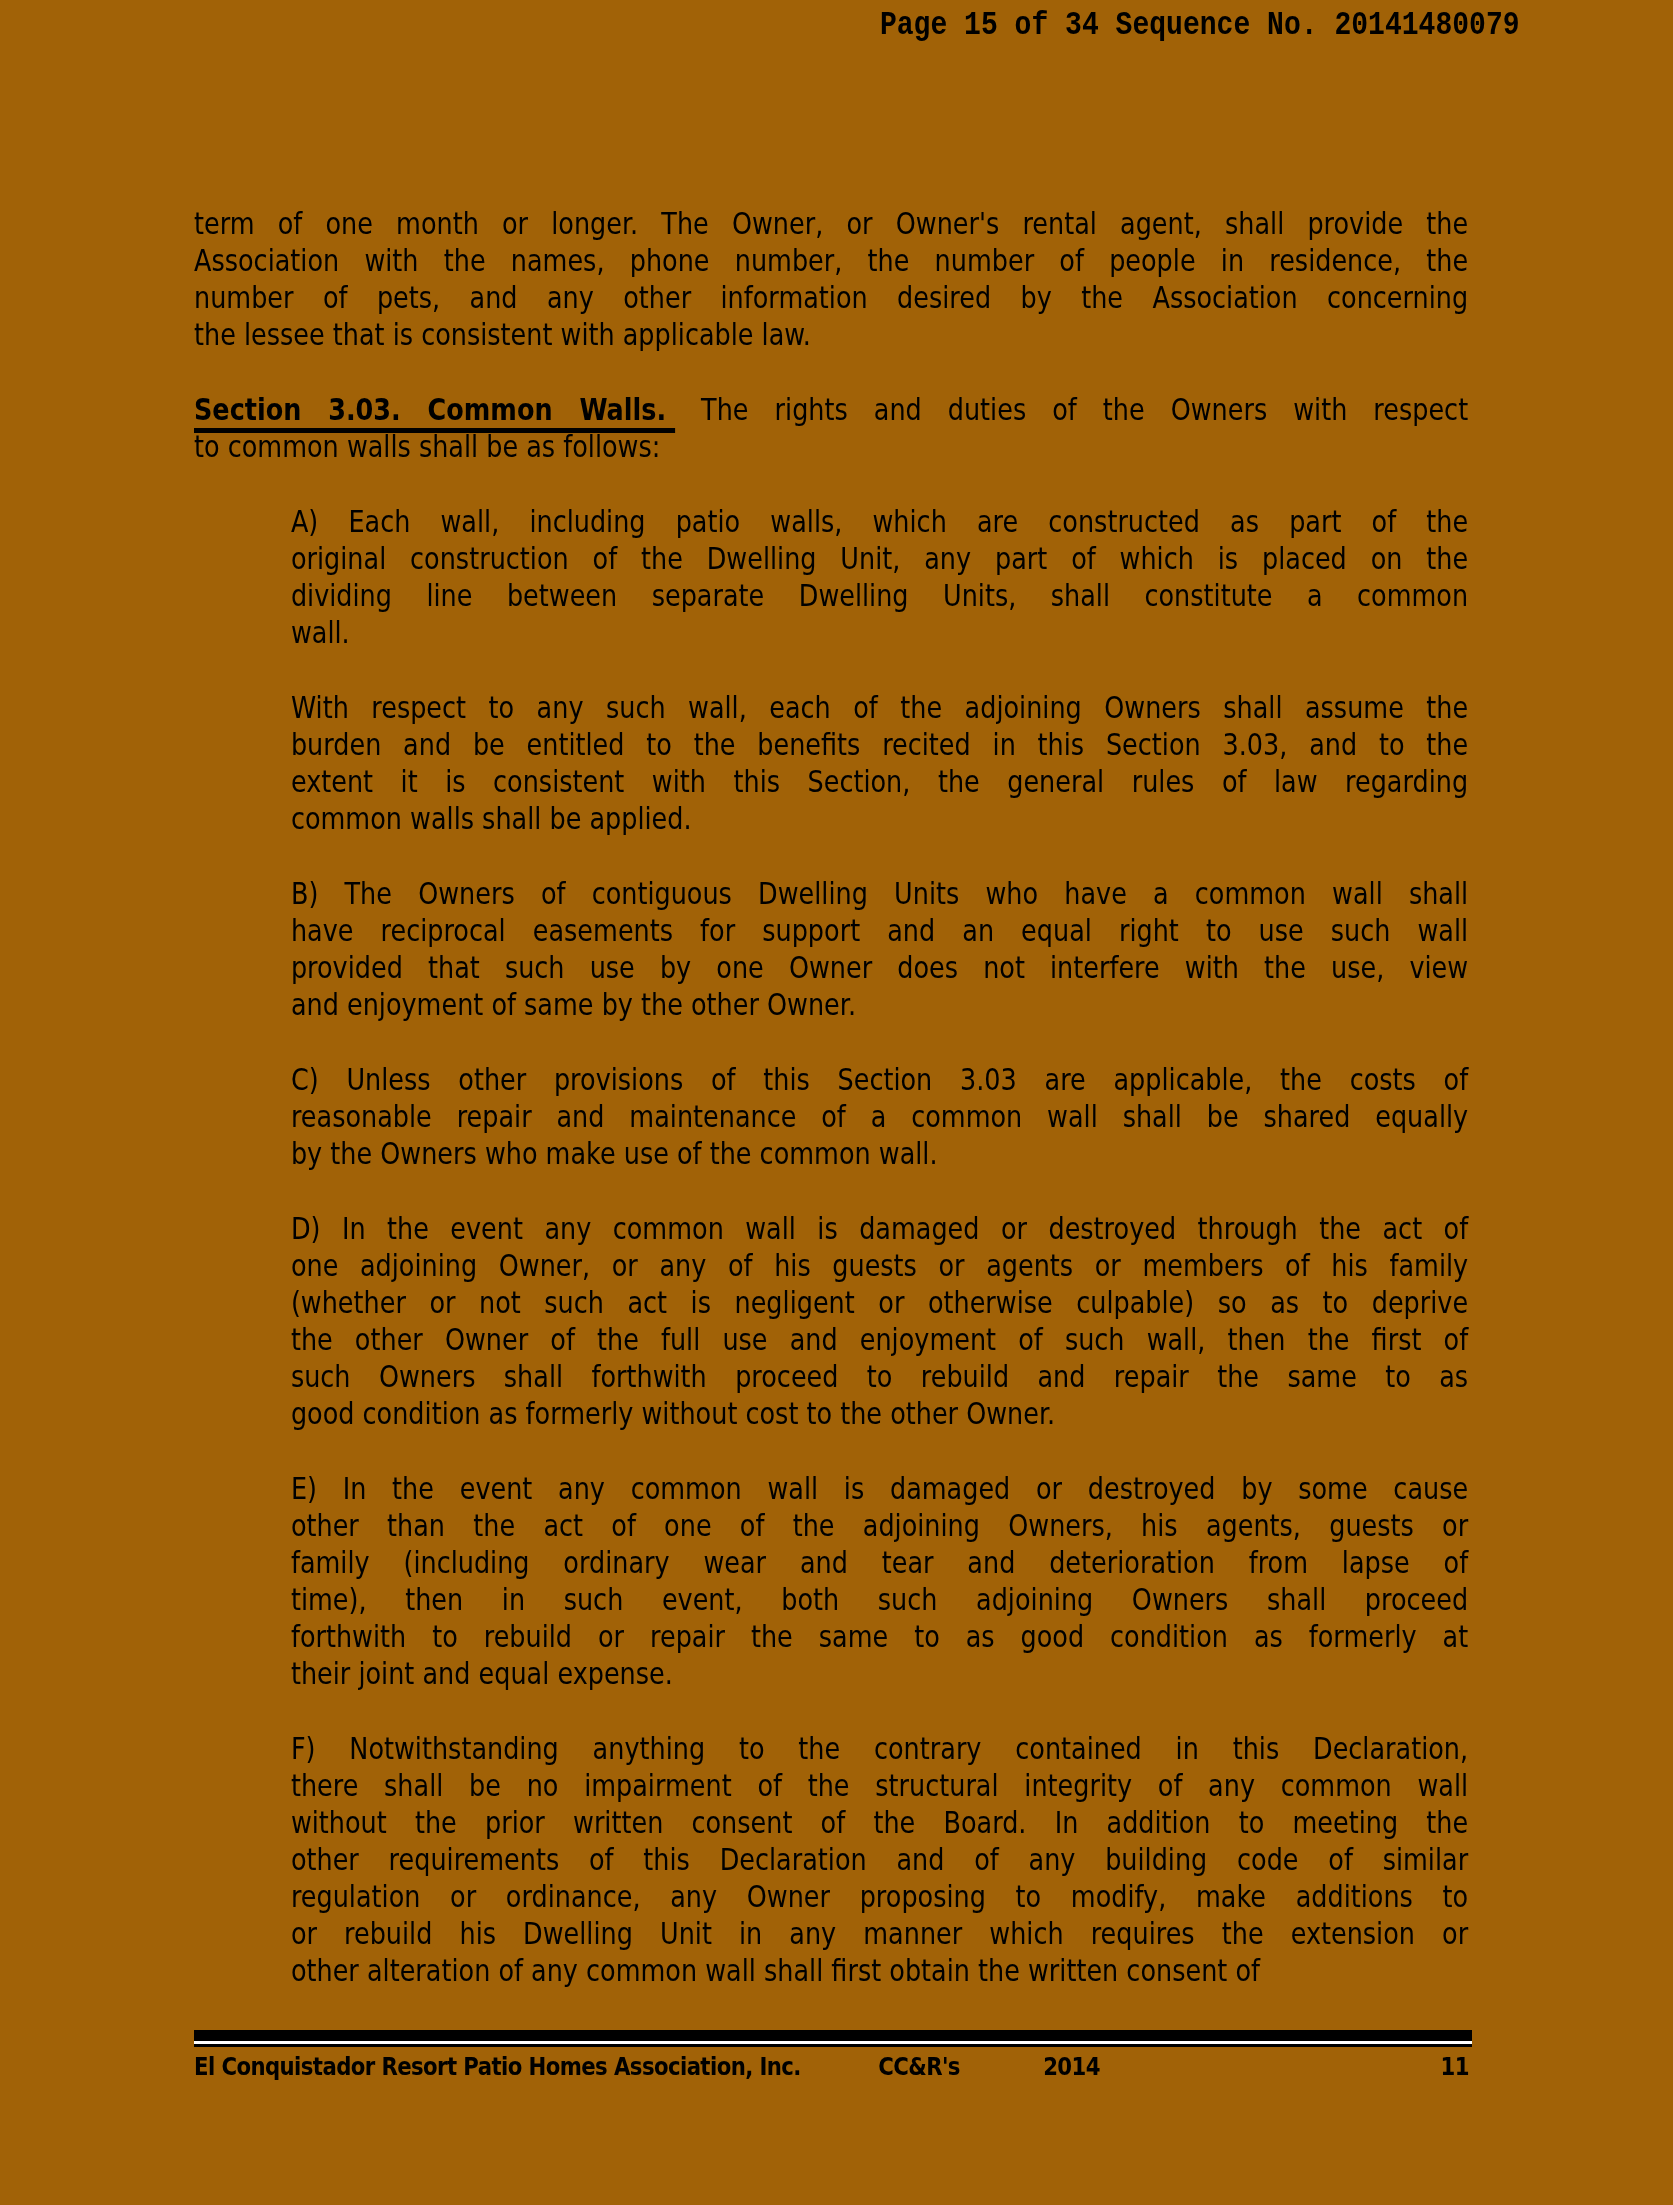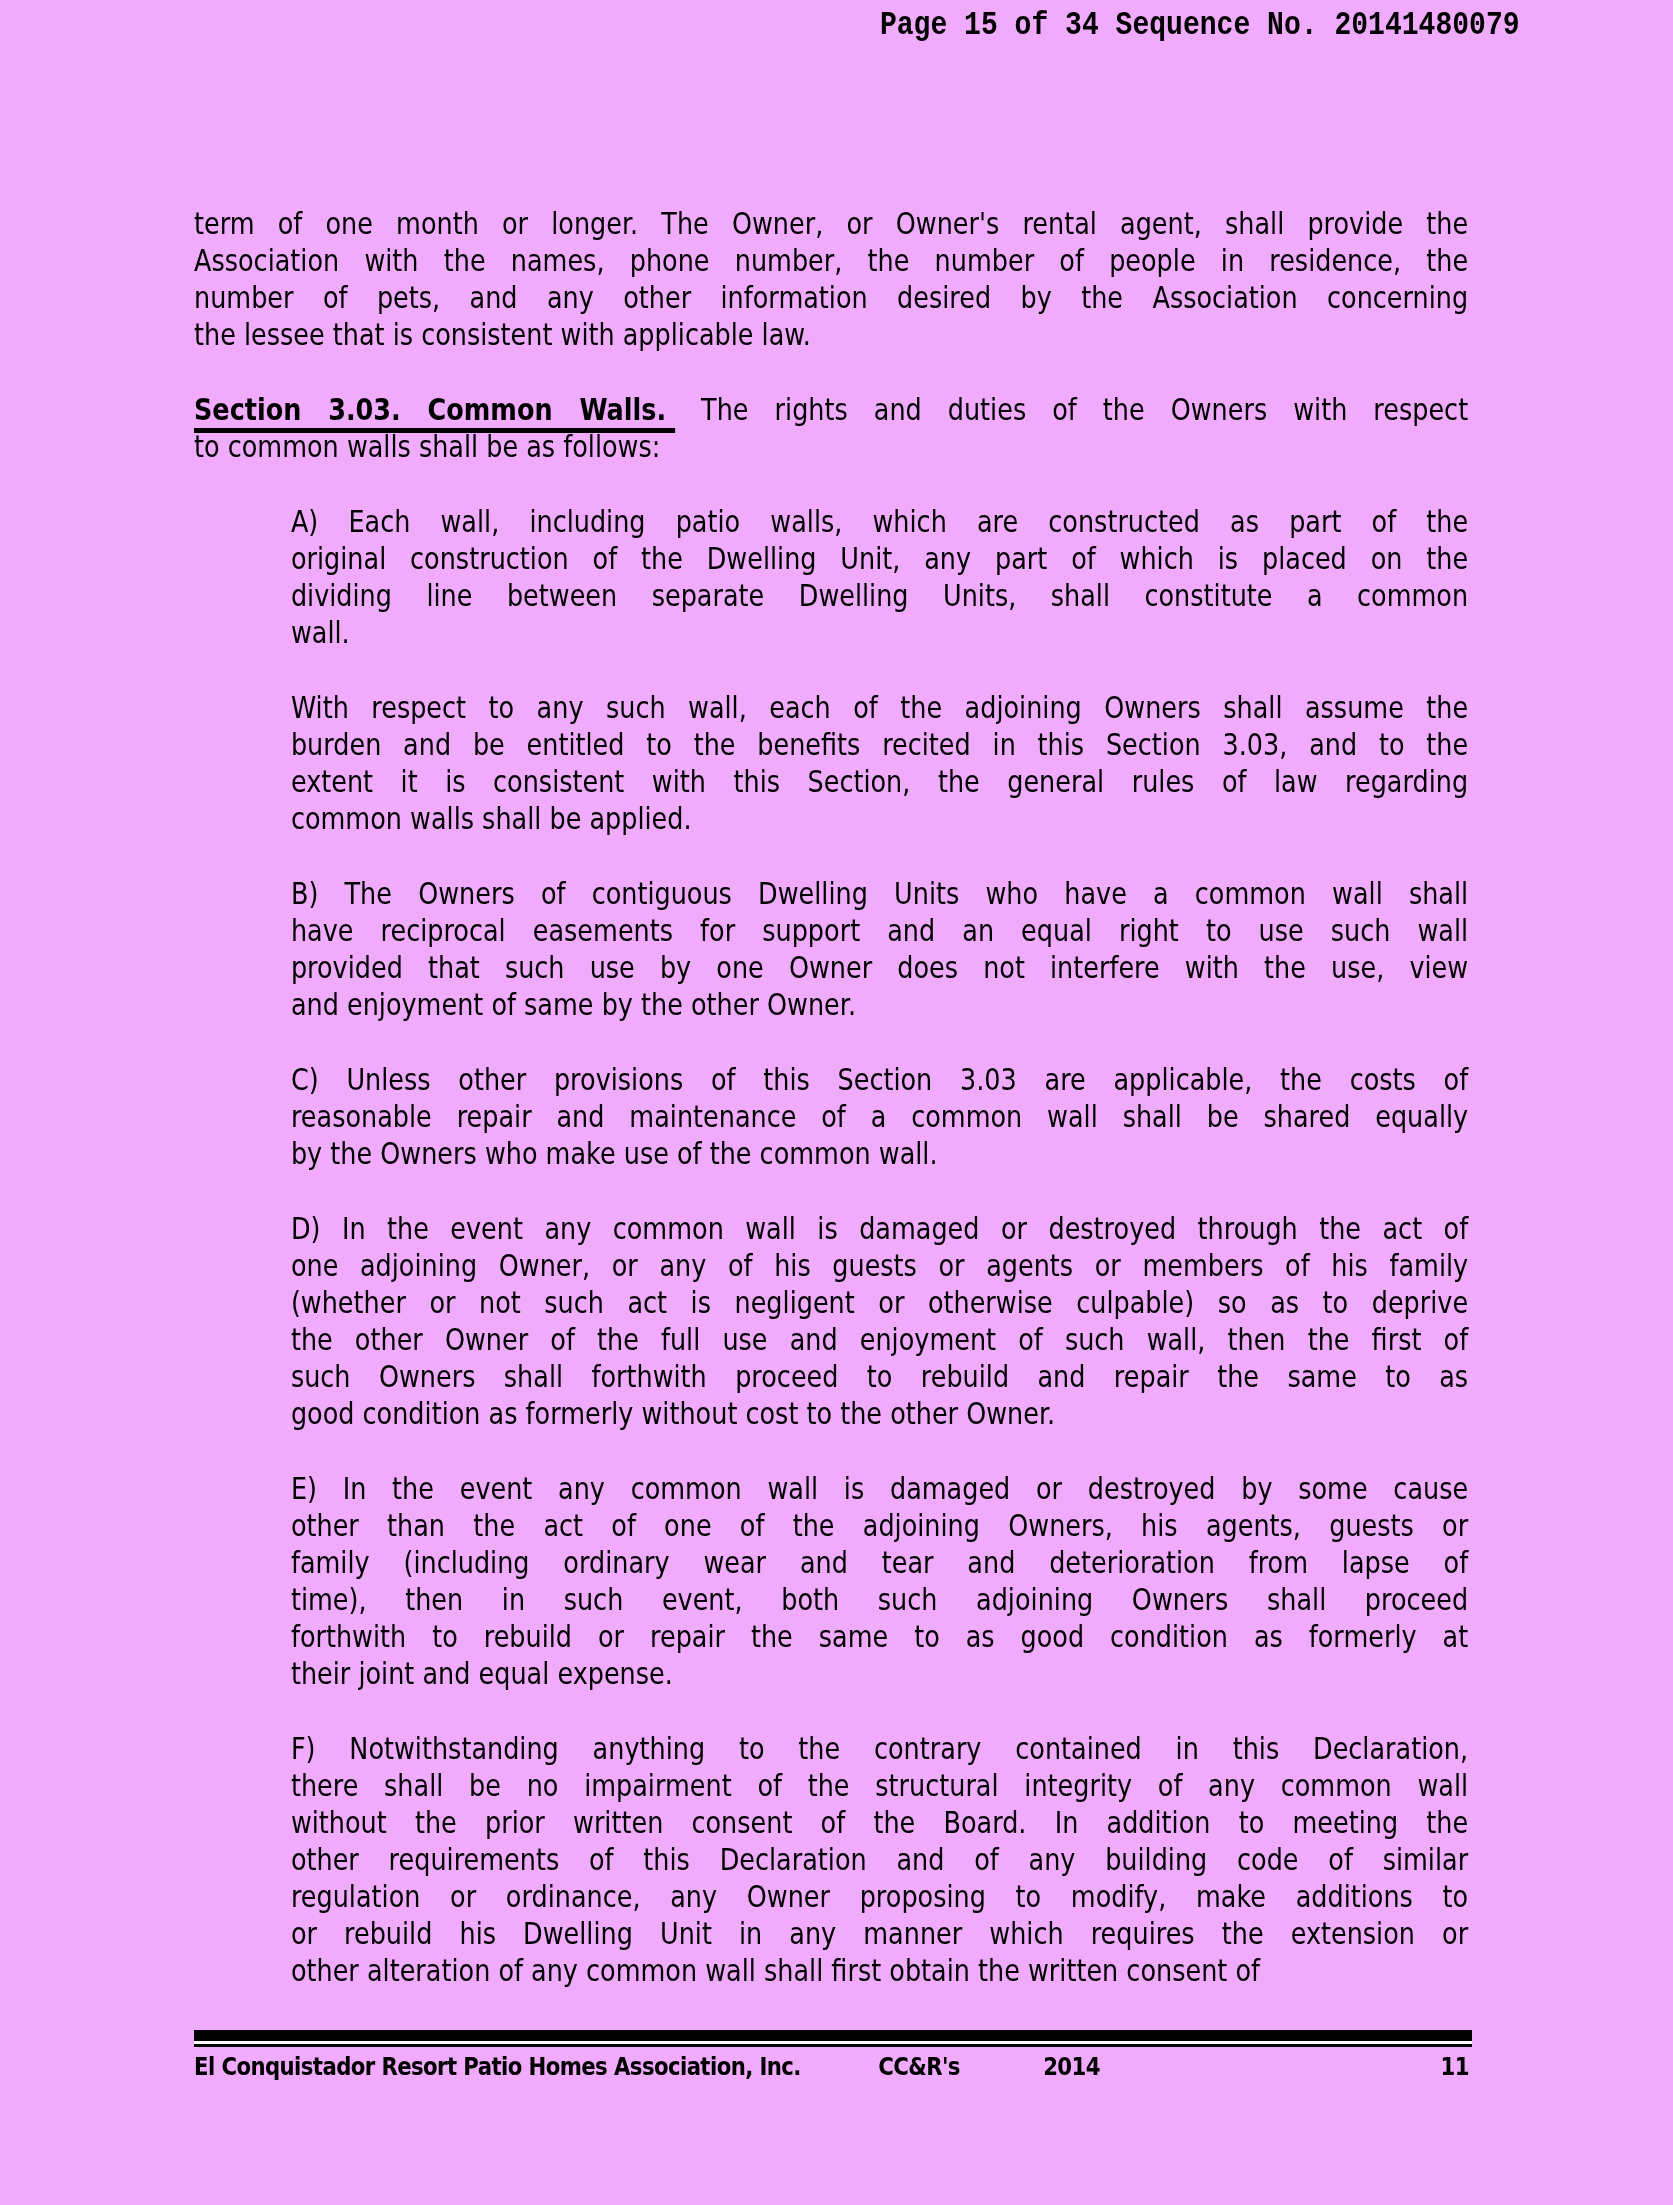--- a/index.html
+++ b/index.html
@@ -1,20 +1,20 @@
 <!DOCTYPE html>
 <html style="font-size:10.5px"><head>
 <meta charset="utf-8">
 <style>
   html, body { margin: 0; padding: 0; background: #e8e8e8; }
   .page {
     position: relative;
     width: 1673px;
     height: 2205px;
-    background: #f0abfc;
+    background: #a16207;
     overflow: hidden;
     font-family: "DejaVu Sans", sans-serif;
     color: #000000;
   }
   
   .scalewrap {
     position: absolute;
     left: 194px;
     top: 0;
     width: 1504px;

